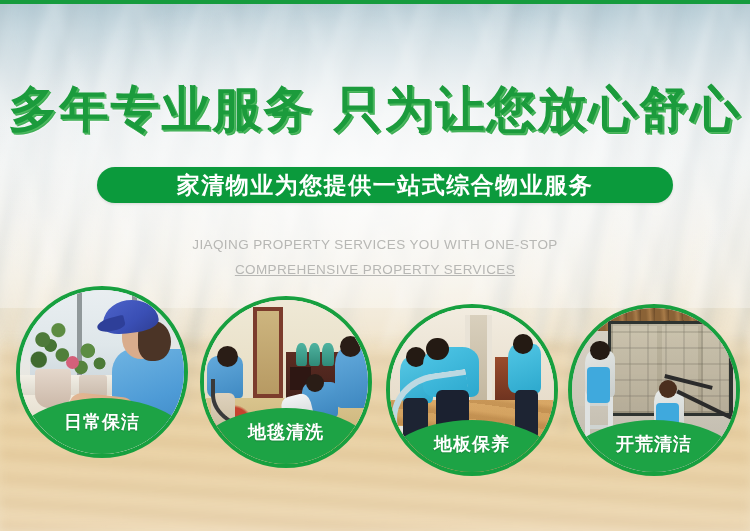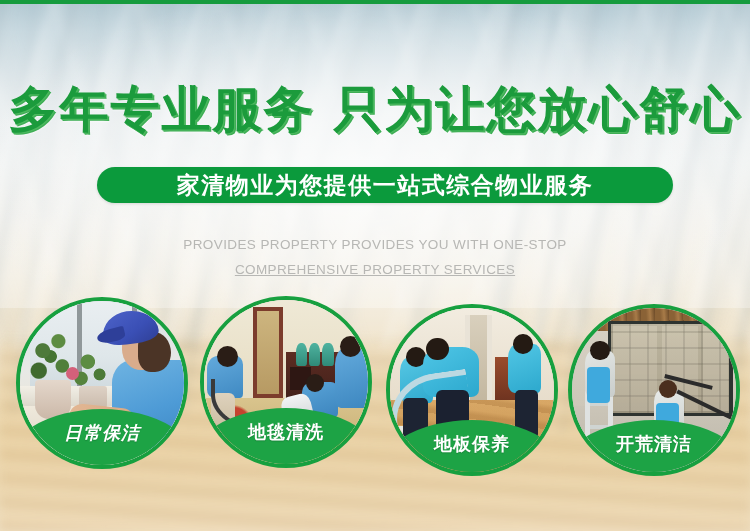--- a/index.html
+++ b/index.html
@@ -201,21 +201,21 @@
     position: absolute;
     width: 172px;
     height: 172px;
     border-radius: 50%;
     border: 4px solid #17a03f;
     box-sizing: border-box;
     overflow: hidden;
     pointer-events: auto;
     background: #cfd4cf;
   }
-  .c1 { left: 16px;  top: 297px; font-style: italic; }
+  .c1 { left: 16px;  top: 286px; }
   .c2 { left: 200px; top: 296px; }
   .c3 { left: 386px; top: 304px; }
   .c4 { left: 568px; top: 304px; }
 
   .photo {
     position: absolute;
     inset: 0;
   }
   .label-band {
     position: absolute;
@@ -549,21 +549,21 @@
 
   <div class="top-rule"></div>
 
   <div class="headline">多年专业服务 只为让您放心舒心</div>
 
   <div class="pill">
     <span class="pill-text">家清物业为您提供一站式综合物业服务</span>
   </div>
 
   <div class="subtitle">
-    <span class="l1">PROVIDES PROPERTY PROVIDES YOU WITH ONE-STOP</span>
+    <span class="l1">JIAQING PROPERTY SERVICES YOU WITH ONE-STOP</span>
     <span class="l2">COMPREHENSIVE PROPERTY SERVICES</span>
   </div>
 
   <div class="circles">
 
     <div class="circle c1">
       <div class="photo p1">
         <div class="window"></div>
         <div class="sill"></div>
         <div class="counter"></div>

